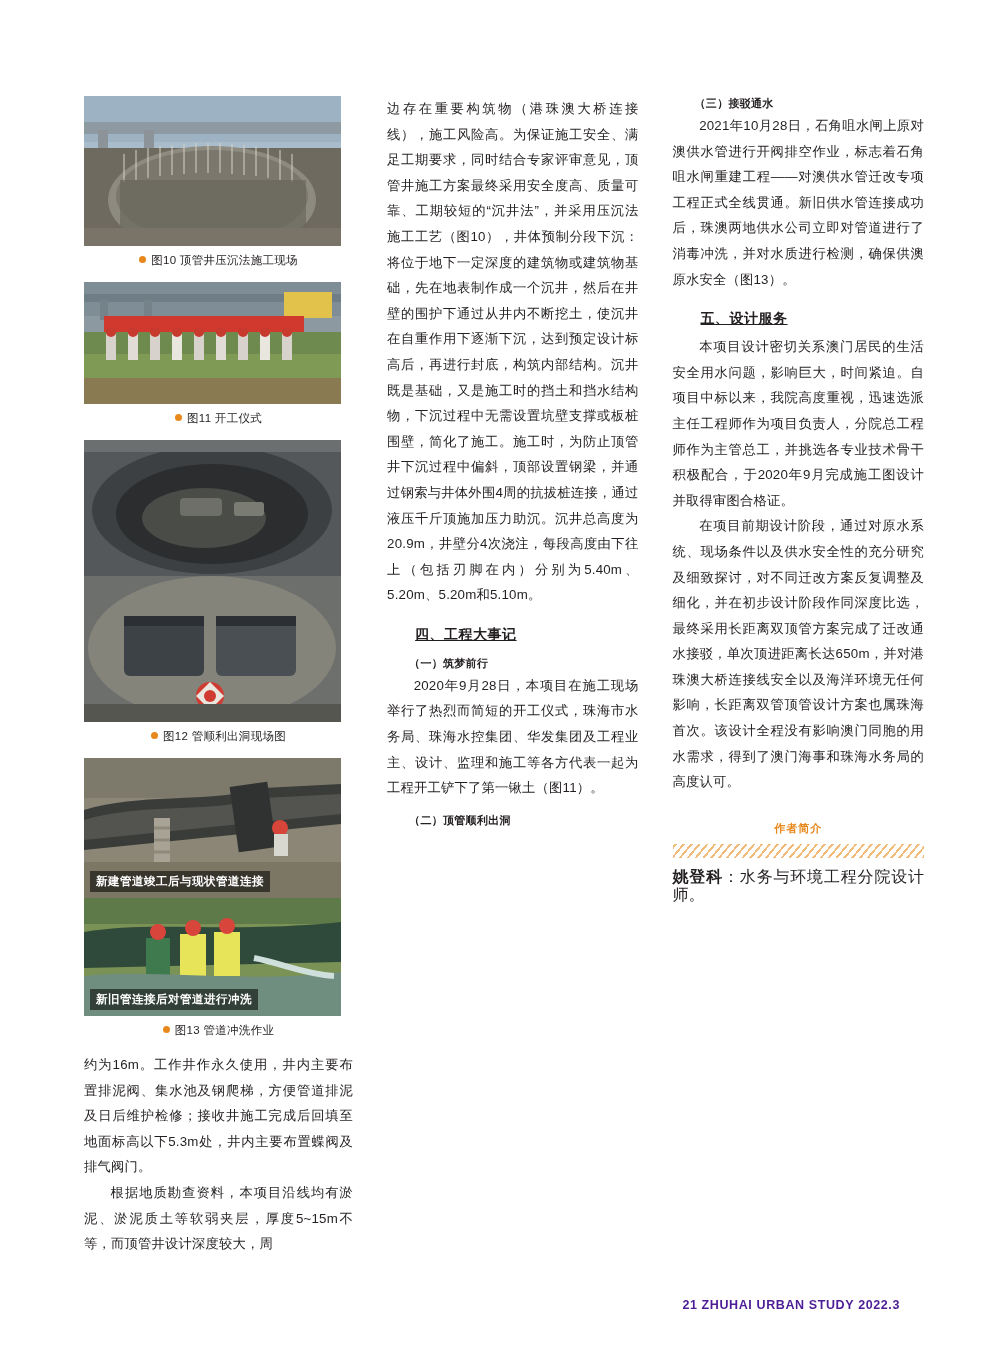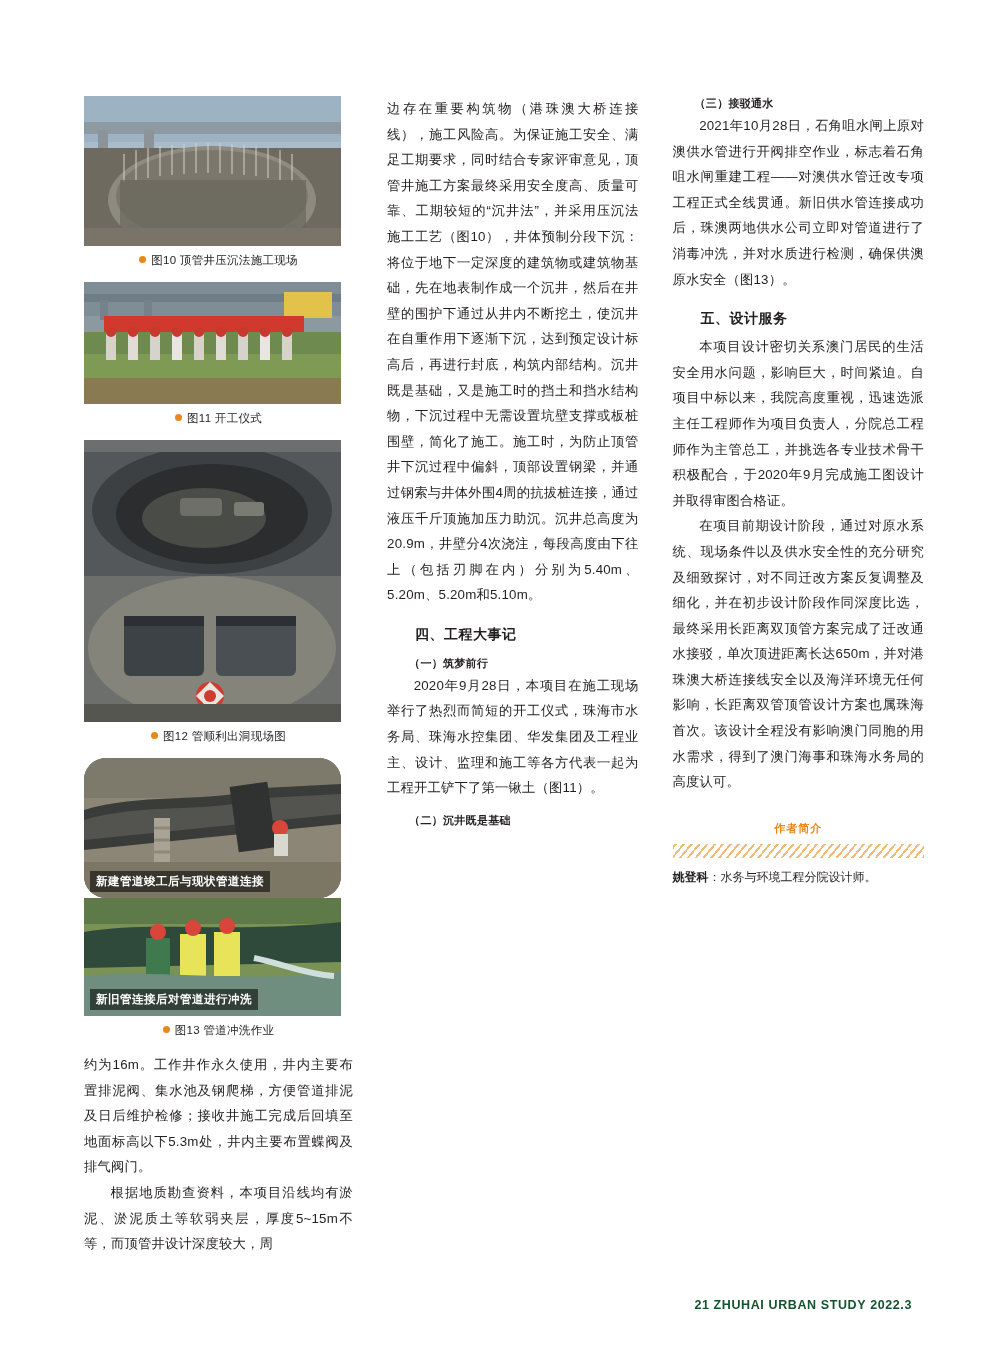--- a/index.html
+++ b/index.html
@@ -84,20 +84,21 @@
     text-indent: 2em;
     letter-spacing: .2px;
   }
   p.body.noindent { text-indent: 0; }
   h3.head {
     font-size: 14px;
     font-weight: bold;
     margin: 18px 0 6px 0;
     text-indent: 2em;
     letter-spacing: .5px;
+    text-decoration: underline;
   }
   h4.subhead {
     font-size: 11px;
     font-weight: bold;
     margin: 12px 0 2px 0;
     text-indent: 2em;
     letter-spacing: .3px;
   }
 
   
@@ -114,44 +115,44 @@
     height: 14px;
     width: 100%;
     background-image: repeating-linear-gradient(
       -50deg,
       #f2bb7a 0px, #f2bb7a 2px,
       #ffffff 2px, #ffffff 6px
     );
     margin-bottom: 10px;
   }
   .author-line {
-    font-size: 12px;
+    font-size: 16px;
     line-height: 18px;
     text-align: justify;
     margin-bottom: 6px;
   }
   .author-line b { font-weight: bold; }
 
   
   .footer {
     position: absolute;
-    right: 88px;
+    right: 100px;
     bottom: 45px;
     font-size: 12.5px;
     letter-spacing: .6px;
-    color: #14532d;
+    color: #4c1d95;
     margin-top: 24px;
   }
   .footer .num { font-weight: bold; }
   .footer .journal { font-weight: bold; }
   .f10 { height: 150px; background: linear-gradient(#9fb6c8 0%, #b9c7d2 38%, #8c8478 39%, #6f6a62 100%); }
   .f11 { height: 122px; background: linear-gradient(#7e8a93 0%, #9aa7ae 30%, #6f8a4e 52%, #7d9a57 100%); }
   .f12a { height: 136px; background: linear-gradient(#3a3f42 0%, #5a5f5f 40%, #2c2f30 100%); }
   .f12b { height: 146px; background: linear-gradient(#6d6f6c 0%, #8a8a84 45%, #4b4d4c 100%); }
-  .f13a { height: 140px; background: linear-gradient(#7c7a6c 0%, #8f8b79 40%, #5d5a50 100%); border-radius: 22px; }
+  .f13a { height: 140px; background: linear-gradient(#7c7a6c 0%, #8f8b79 40%, #5d5a50 100%); }
   .f13b { height: 118px; background: linear-gradient(#6f8a5a 0%, #88a36c 35%, #4c6b5d 100%); }
 </style>
 </head>
 <body>
 
 <div class="page">
 
   <div class="columns">
 
     <div class="col left">
@@ -304,21 +305,21 @@
       <p class="body">根据地质勘查资料，本项目沿线均有淤泥、淤泥质土等软弱夹层，厚度5~15m不等，而顶管井设计深度较大，周</p>
     </div>
 
     <div class="col mid">
       <p class="body noindent">边存在重要构筑物（港珠澳大桥连接线），施工风险高。为保证施工安全、满足工期要求，同时结合专家评审意见，顶管井施工方案最终采用安全度高、质量可靠、工期较短的“沉井法”，并采用压沉法施工工艺（图10），井体预制分段下沉：将位于地下一定深度的建筑物或建筑物基础，先在地表制作成一个沉井，然后在井壁的围护下通过从井内不断挖土，使沉井在自重作用下逐渐下沉，达到预定设计标高后，再进行封底，构筑内部结构。沉井既是基础，又是施工时的挡土和挡水结构物，下沉过程中无需设置坑壁支撑或板桩围壁，简化了施工。施工时，为防止顶管井下沉过程中偏斜，顶部设置钢梁，并通过钢索与井体外围4周的抗拔桩连接，通过液压千斤顶施加压力助沉。沉井总高度为20.9m，井壁分4次浇注，每段高度由下往上（包括刃脚在内）分别为5.40m、5.20m、5.20m和5.10m。</p>
 
       <h3 class="head">四、工程大事记</h3>
       <h4 class="subhead">（一）筑梦前行</h4>
       <p class="body">2020年9月28日，本项目在施工现场举行了热烈而简短的开工仪式，珠海市水务局、珠海水控集团、华发集团及工程业主、设计、监理和施工等各方代表一起为工程开工铲下了第一锹土（图11）。</p>
 
-      <h4 class="subhead">（二）沉井既是基础</h4>
+      <h4 class="subhead">（二）顶管顺利出洞</h4>
     </div>
 
     <div class="col right">
       <h4 class="subhead" style="margin-top:0">（三）接驳通水</h4>
       <p class="body">2021年10月28日，石角咀水闸上原对澳供水管进行开阀排空作业，标志着石角咀水闸重建工程——对澳供水管迁改专项工程正式全线贯通。新旧供水管连接成功后，珠澳两地供水公司立即对管道进行了消毒冲洗，并对水质进行检测，确保供澳原水安全（图13）。</p>
 
       <h3 class="head">五、设计服务</h3>
       <p class="body">本项目设计密切关系澳门居民的生活安全用水问题，影响巨大，时间紧迫。自项目中标以来，我院高度重视，迅速选派主任工程师作为项目负责人，分院总工程师作为主管总工，并挑选各专业技术骨干积极配合，于2020年9月完成施工图设计并取得审图合格证。</p>
       <p class="body">在项目前期设计阶段，通过对原水系统、现场条件以及供水安全性的充分研究及细致探讨，对不同迁改方案反复调整及细化，并在初步设计阶段作同深度比选，最终采用长距离双顶管方案完成了迁改通水接驳，单次顶进距离长达650m，并对港珠澳大桥连接线安全以及海洋环境无任何影响，长距离双管顶管设计方案也属珠海首次。该设计全程没有影响澳门同胞的用水需求，得到了澳门海事和珠海水务局的高度认可。</p>
 

